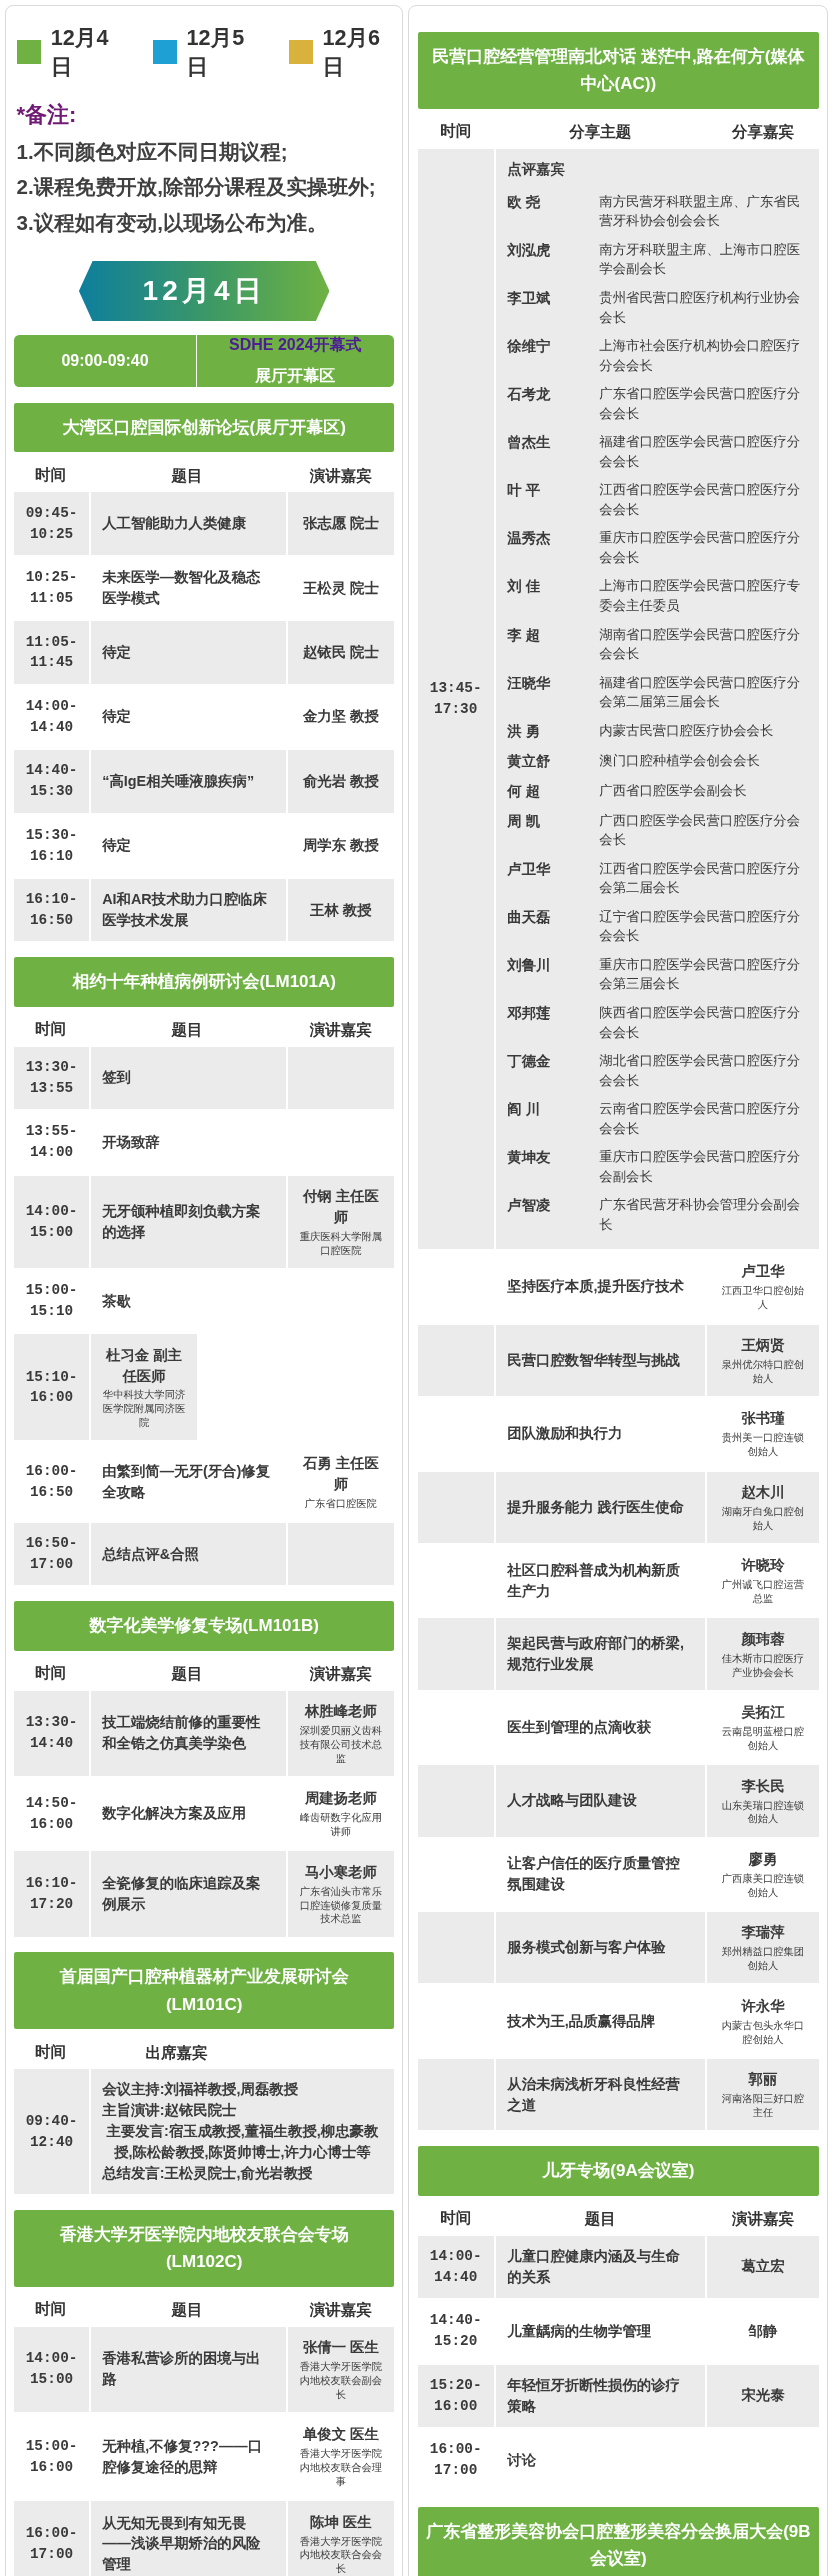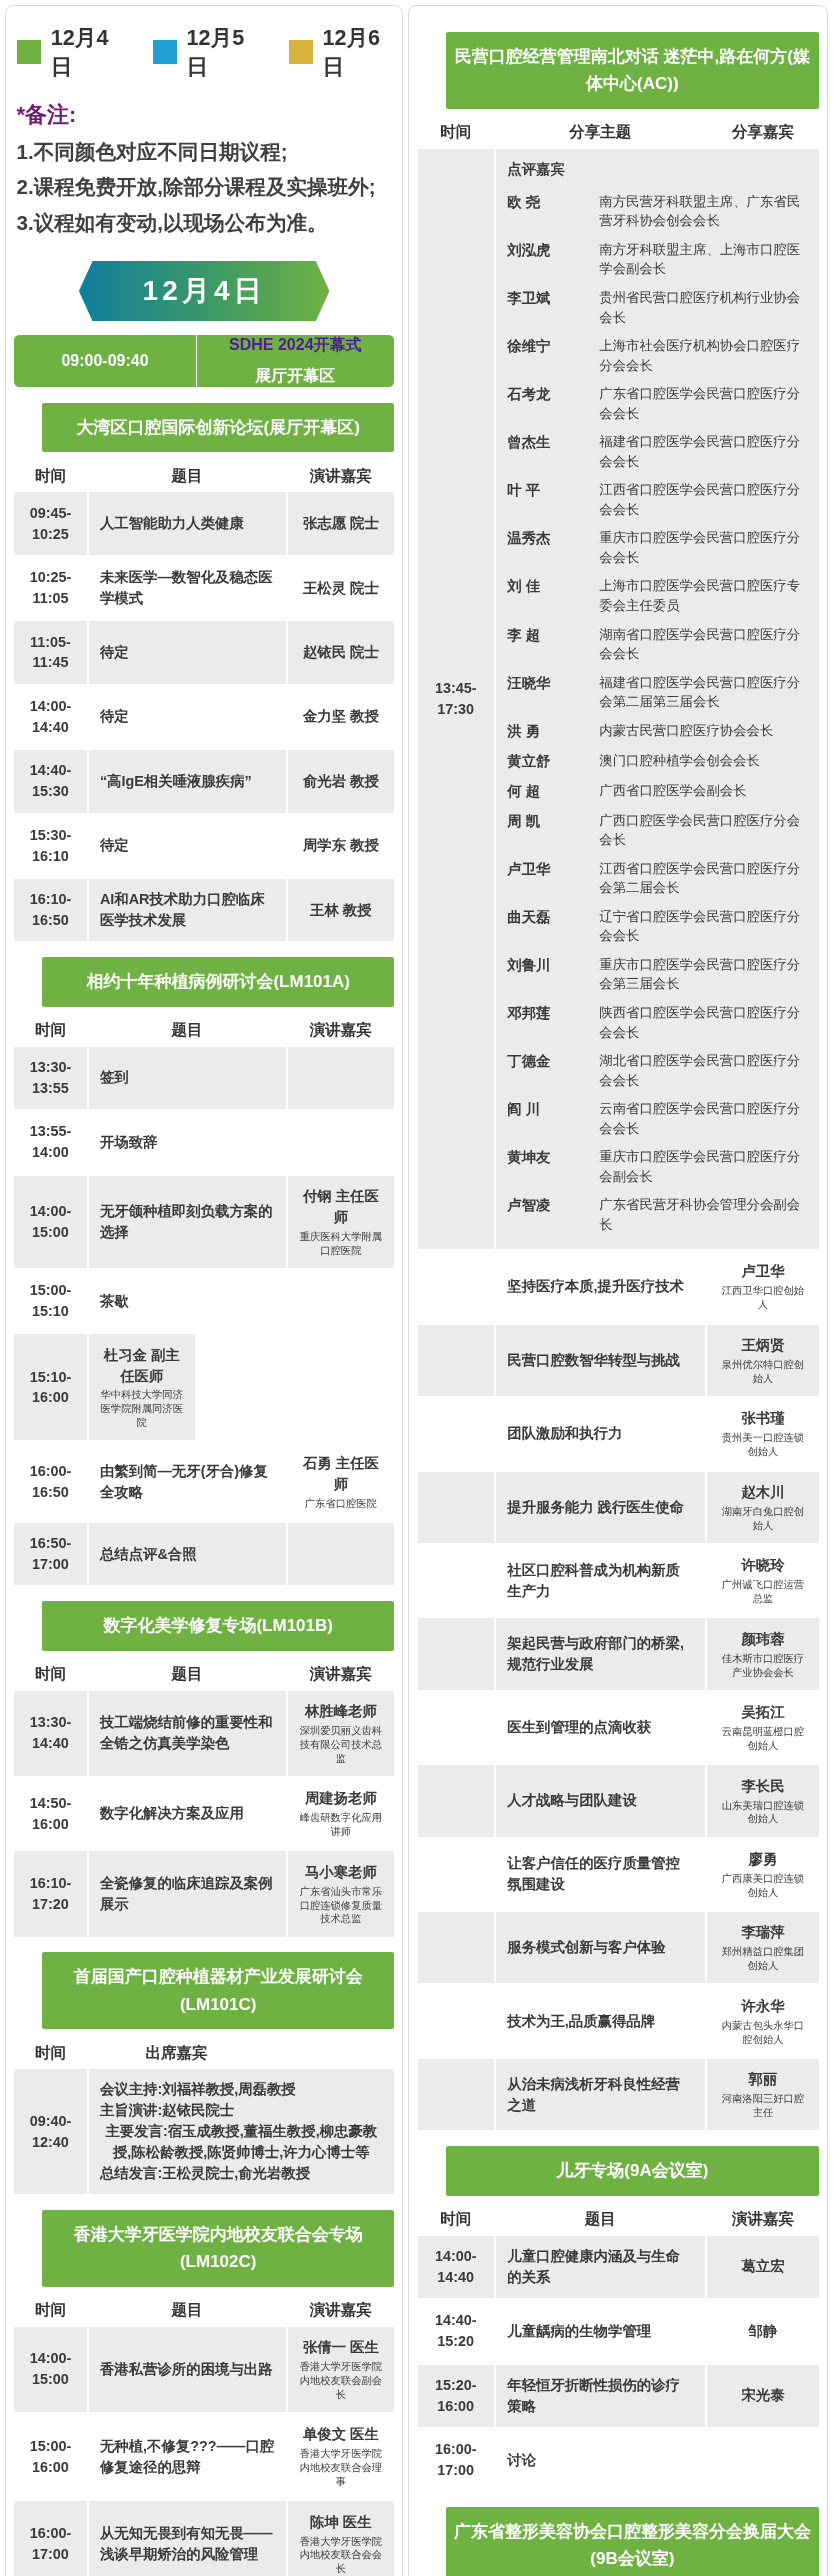--- a/index.html
+++ b/index.html
@@ -40,27 +40,27 @@
   }
   .ob-time { flex:0 0 48%; display:flex; align-items:center; justify-content:center;
              padding:14.4px 0; border-right:1.5px solid rgba(255,255,255,.95); }
   .ob-right { flex:1; display:flex; align-items:center; justify-content:center; gap:10.3px; flex-wrap:wrap; }
   .ob-title { color:#4c1d95; }
 
   
   .sec { margin-top:15.5px; }
   .sec-h {
     background:#6fb243; color:#fff; font-weight:bold; text-align:center;
-    font-size:17px; line-height:1.6; padding:11.3px 7.2px; border-radius:2.1px;margin-left:28px;
+    font-size:17px; line-height:1.6; padding:11.3px 7.2px; border-radius:2.1px;
   }
   .row { display:flex; gap:2.1px; margin-bottom:2.1px; }
   .cell { padding:10.3px 11.3px; display:flex; flex-direction:column; justify-content:center;
           font-size:14.4px; line-height:1.45; font-weight:bold; }
   .row.g > .cell { background:#ebebeb; }
-  .c-time { flex:0 0 19%; align-items:center; text-align:center; }
+  .c-time { flex:0 0 19%; align-items:center; text-align:center;font-family:Liberation Mono, monospace; }
   .c-title { flex:1; align-items:flex-start; text-align:left; }
   .c-spk { flex:0 0 28%; align-items:center; text-align:center; }
   .c-rest { flex:1; align-items:flex-start; text-align:center; }
   .c-wide { flex:1; align-items:flex-start; text-align:left; }
   .head { margin-bottom:0; }
   .hcell { background:none !important; font-weight:bold; padding:12.4px 0 5.2px; font-size:15.5px; color:#333; }
   .head .c-title { align-items:center; text-align:center; }
   .head .c-rest { padding-left:15%; }
 
   .spk-name { font-size:14.4px; }

